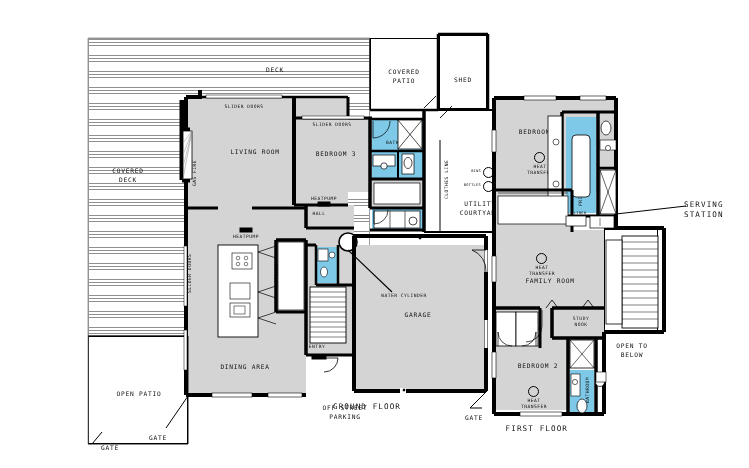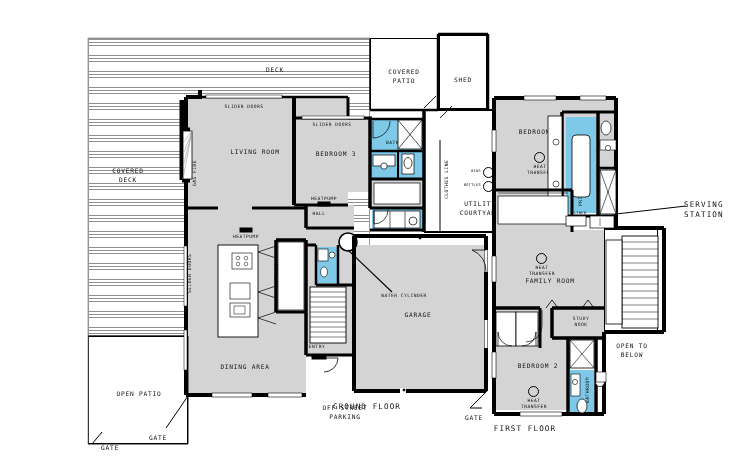--- a/index.html
+++ b/index.html
@@ -208,21 +208,21 @@
   <div class="lbl big" style="left:684px; top:200px; width:62px; text-align:left;">SERVING<br>STATION</div>
 
   <div class="lbl" style="left:300px; top:404px; width:90px;">OFF STREET<br>PARKING</div>
 
   <div class="lbl" style="left:140px; top:434px; width:36px;">GATE</div>
   <div class="lbl" style="left:92px; top:444px; width:36px;">GATE</div>
   <div class="lbl" style="left:456px; top:414px; width:36px;">GATE</div>
 
   <div class="lbl big" style="left:312px; top:402px; width:110px; top:402px;">GROUND FLOOR</div>
 
-  <div class="lbl big" style="left:482px; top:424px; width:86px; text-align:center;">FIRST FLOOR</div>
+  <div class="lbl big" style="left:482px; top:424px; width:86px; text-align:right;">FIRST FLOOR</div>
 
   <svg class="overlay" viewBox="0 0 749 468">
     <g stroke="#000" fill="none">
 
       <path d="M186 97 L186 205" stroke-width="4"></path>
       <path d="M186 97 L348 97" stroke-width="2.5"></path>
       <path d="M186 97 L200 97 L200 90" stroke-width="4"></path>
 
       <path d="M182 100 L182 180" stroke-width="5"></path>
       <path d="M182 180 L190 180" stroke-width="5"></path>

